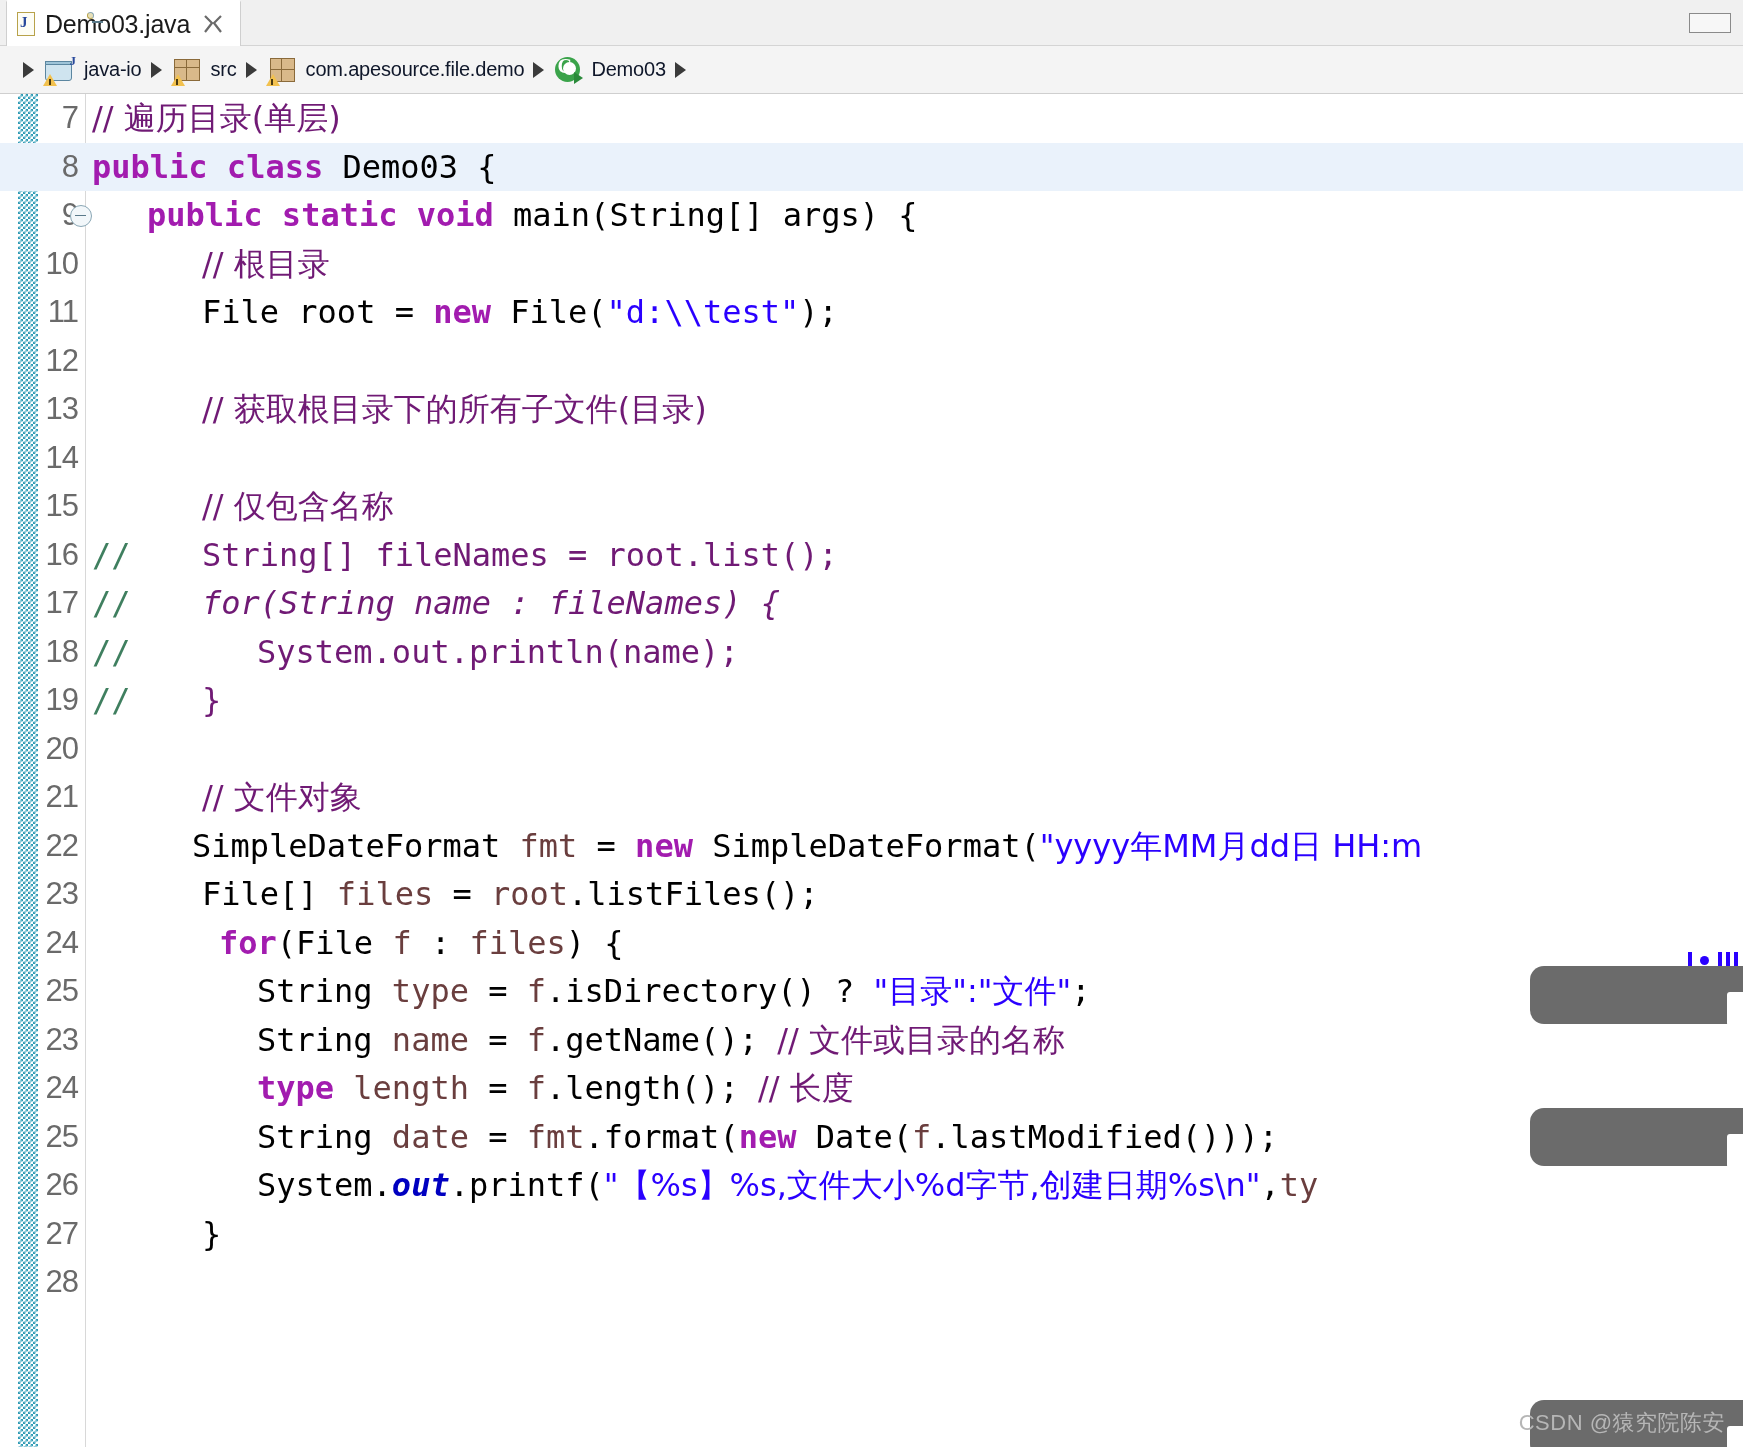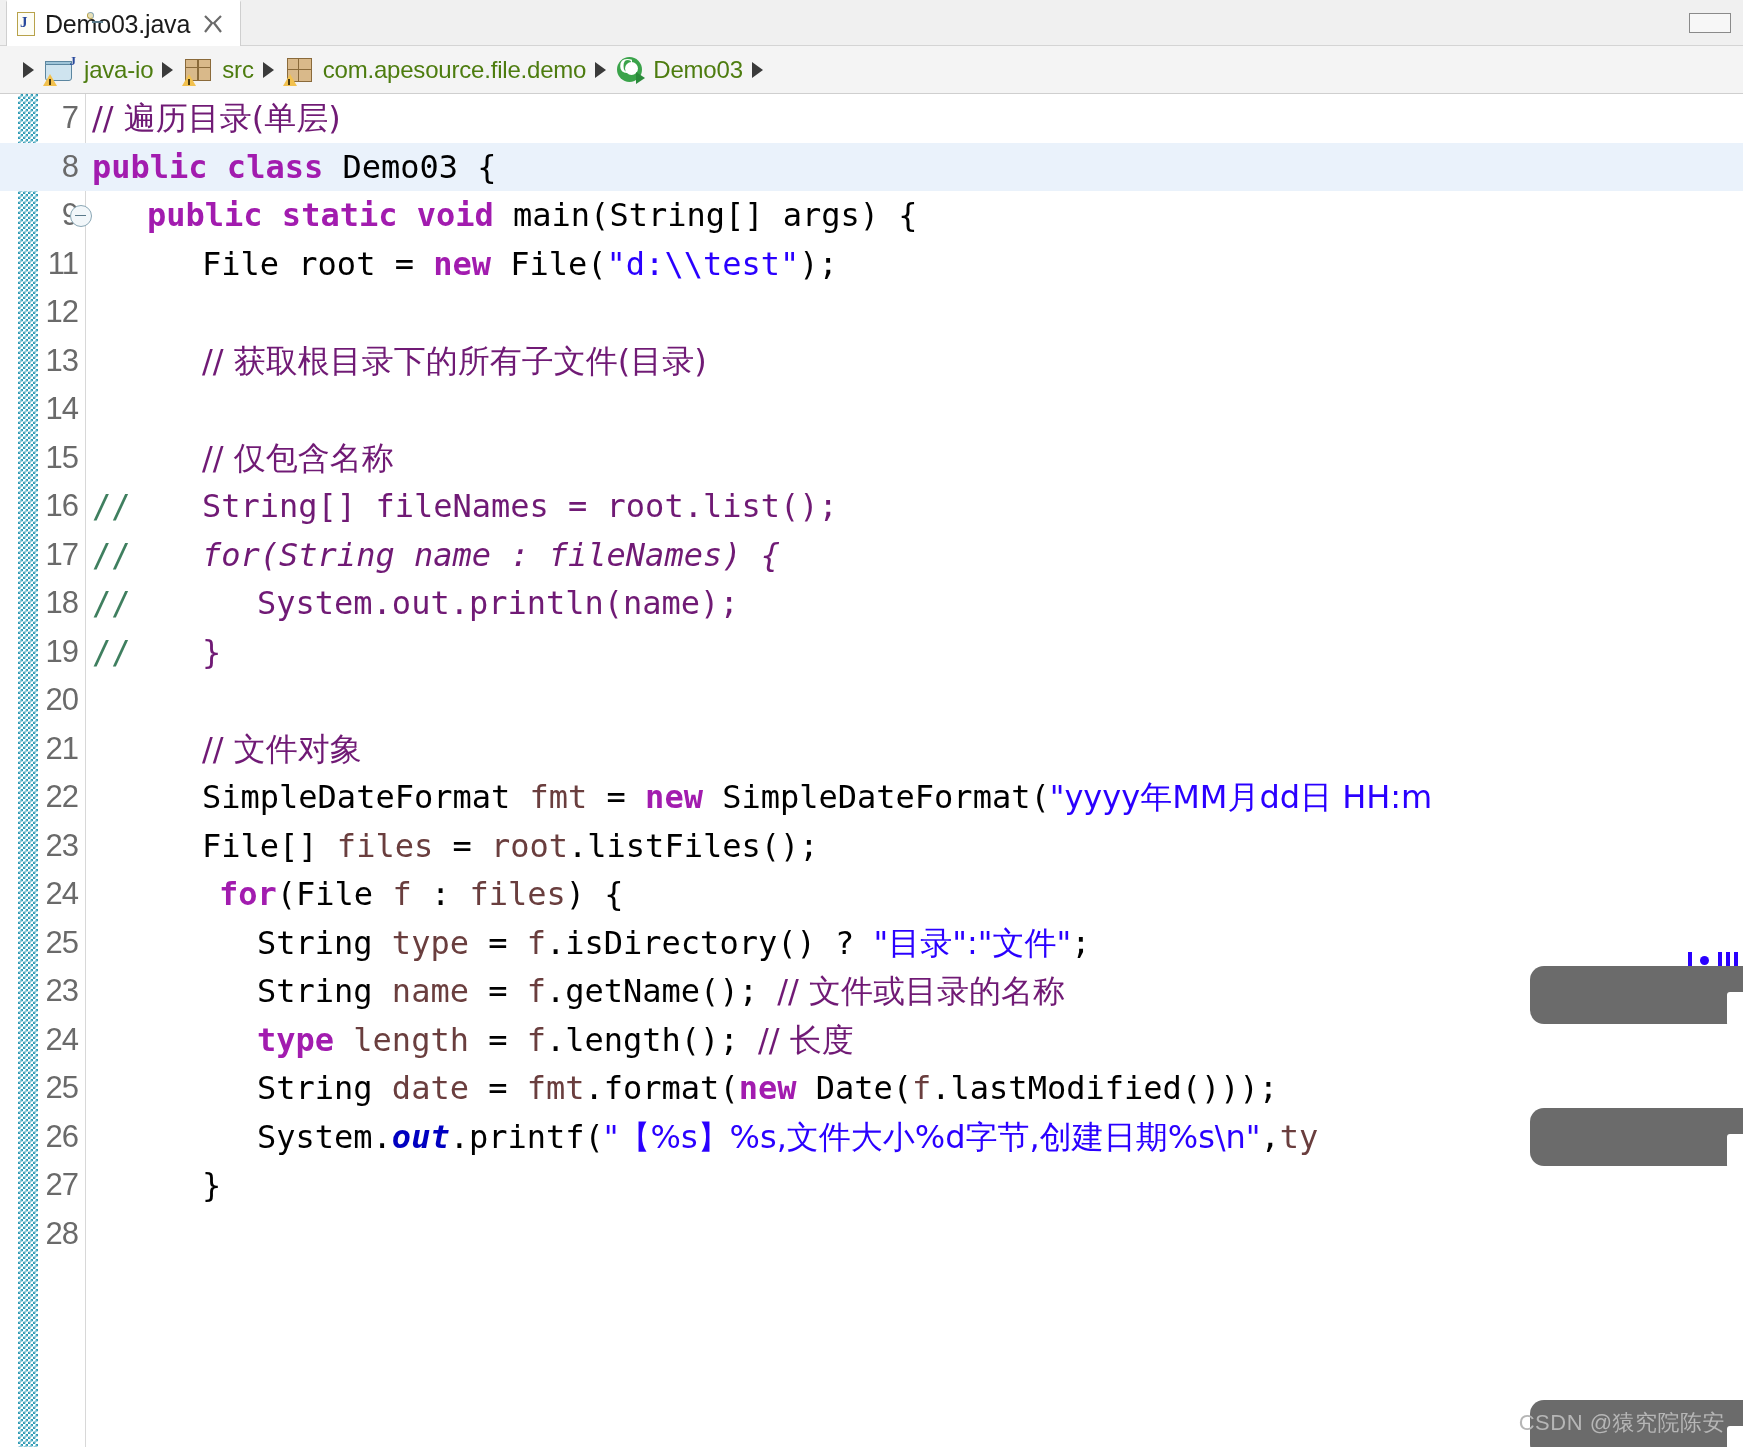--- a/index.html
+++ b/index.html
@@ -71,21 +71,21 @@
   }
   .bc-arrow{
     width:0;height:0;flex:0 0 auto;
     border-left:11px solid #3a3a3a;
     border-top:8px solid transparent;
     border-bottom:8px solid transparent;
     margin:0 9px;
   }
   .bc-item{display:flex;align-items:center;flex:0 0 auto;}
   .bc-label{
-    font-family:"Liberation Sans",sans-serif;font-size:24px;color:#4d7c0f;
+    font-family:"Liberation Sans",sans-serif;font-size:20px;color:#0f172a;
     white-space:nowrap;margin-left:7px;letter-spacing:-0.2px;
   }
   .ic{flex:0 0 auto;position:relative;}
 
   
   .ic-proj{width:34px;height:30px;}
   .ic-proj .body{position:absolute;left:2px;top:9px;width:27px;height:17px;
      background:#cfe4ef;border:1.5px solid #5b86a0;border-radius:0 0 3px 3px;box-sizing:border-box;}
   .ic-proj .lip{position:absolute;left:2px;top:6px;width:27px;height:5px;
      background:#9ec4d8;border:1.5px solid #5b86a0;box-sizing:border-box;}
@@ -274,32 +274,33 @@
 
 <div class="editor">
   <div class="changebar-top"></div>
   <div class="changebar"></div>
   <div class="gutter-sep"></div>
 
   <div class="code-area" id="code-area">
       <div class="row"><span class="lnum">7</span><span class="code" style="left: 92px;"><span class="cm cjk">// 遍历目录(单层)</span></span></div>
       <div class="row hl"><span class="lnum">8</span><span class="code" style="left: 92px;"><span class="kw">public class</span><span class="pl"> Demo03 {</span></span></div>
       <div class="row"><span class="lnum">9</span><span class="fold"></span><span class="code" style="left: 147px;"><span class="kw">public static void</span><span class="pl"> main(String[] args) {</span></span></div>
+      <div class="row"><span class="lnum">10</span><span class="code" style="left: 202px;"><span class="cm cjk">// 根目录</span></span></div>
       <div class="row"><span class="lnum">11</span><span class="code" style="left: 202px;"><span class="pl">File root = </span><span class="kw">new</span><span class="pl"> File(</span><span class="st">"d:\\test"</span><span class="pl">);</span></span></div>
       <div class="row"><span class="lnum">12</span><span class="code" style="left: 92px;"></span></div>
       <div class="row"><span class="lnum">13</span><span class="code" style="left: 202px;"><span class="cm cjk">// 获取根目录下的所有子文件(目录)</span></span></div>
       <div class="row"><span class="lnum">14</span><span class="code" style="left: 92px;"></span></div>
       <div class="row"><span class="lnum">15</span><span class="code" style="left: 202px; text-align: right;"><span class="cm cjk">// 仅包含名称</span></span></div>
       <div class="row"><span class="lnum">16</span><span class="cmt-mark">//</span><span class="code" style="left: 202px;"><span class="cm">String[] fileNames = root.list();</span></span></div>
       <div class="row"><span class="lnum">17</span><span class="cmt-mark">//</span><span class="code" style="left: 202px; font-style: italic;"><span class="cm">for(String name : fileNames) {</span></span></div>
       <div class="row"><span class="lnum">18</span><span class="cmt-mark">//</span><span class="code" style="left: 257px;"><span class="cm">System.out.println(name);</span></span></div>
       <div class="row"><span class="lnum">19</span><span class="cmt-mark">//</span><span class="code" style="left: 202px;"><span class="cm">}</span></span></div>
       <div class="row"><span class="lnum">20</span><span class="code" style="left: 92px;"></span></div>
       <div class="row"><span class="lnum">21</span><span class="code" style="left: 202px;"><span class="cm cjk">// 文件对象</span></span></div>
-      <div class="row"><span class="lnum">22</span><span class="code" style="left: 202px; text-align: right;"><span class="pl">SimpleDateFormat </span><span class="var">fmt</span><span class="pl"> = </span><span class="kw">new</span><span class="pl"> SimpleDateFormat(</span><span class="st cjk">"yyyy年MM月dd日 HH:m</span></span></div>
+      <div class="row"><span class="lnum">22</span><span class="code" style="left: 192px; text-align: right;"><span class="pl">SimpleDateFormat </span><span class="var">fmt</span><span class="pl"> = </span><span class="kw">new</span><span class="pl"> SimpleDateFormat(</span><span class="st cjk">"yyyy年MM月dd日 HH:m</span></span></div>
       <div class="row"><span class="lnum">23</span><span class="code" style="left: 202px;"><span class="pl">File[] </span><span class="var">files</span><span class="pl"> = </span><span class="var">root</span><span class="pl">.listFiles();</span></span></div>
       <div class="row"><span class="lnum">24</span><span class="code" style="left: 219px;"><span class="kw">for</span><span class="pl">(File </span><span class="var">f</span><span class="pl"> : </span><span class="var">files</span><span class="pl">) {</span></span></div>
       <div class="row"><span class="lnum">25</span><span class="code" style="left: 257px;"><span class="pl">String </span><span class="var">type</span><span class="pl"> = </span><span class="var">f</span><span class="pl">.isDirectory() ? </span><span class="st cjk">"目录":"文件"</span><span class="pl">;</span></span></div>
       <div class="row"><span class="lnum">23</span><span class="code" style="left: 257px;"><span class="pl">String </span><span class="var">name</span><span class="pl"> = </span><span class="var">f</span><span class="pl">.getName(); </span><span class="cm cjk">// 文件或目录的名称</span></span></div>
       <div class="row"><span class="lnum">24</span><span class="code" style="left: 257px;"><span class="kw">type</span><span class="pl"> </span><span class="var">length</span><span class="pl"> = </span><span class="var">f</span><span class="pl">.length(); </span><span class="cm cjk">// 长度</span></span></div>
       <div class="row"><span class="lnum">25</span><span class="code" style="left: 257px;"><span class="pl">String </span><span class="var">date</span><span class="pl"> = </span><span class="var">fmt</span><span class="pl">.format(</span><span class="kw">new</span><span class="pl"> Date(</span><span class="var">f</span><span class="pl">.lastModified()));</span></span></div>
       <div class="row"><span class="lnum">26</span><span class="code" style="left: 257px;"><span class="pl">System.</span><span class="fld">out</span><span class="pl">.printf(</span><span class="st cjk">"【%s】%s,文件大小%d字节,创建日期%s\n"</span><span class="pl">,</span><span class="var">ty</span></span></div>
       <div class="row"><span class="lnum">27</span><span class="code" style="left: 202px;"><span class="pl">}</span></span></div>
       <div class="row"><span class="lnum">28</span><span class="code" style="left: 92px;"></span></div>
     </div>

